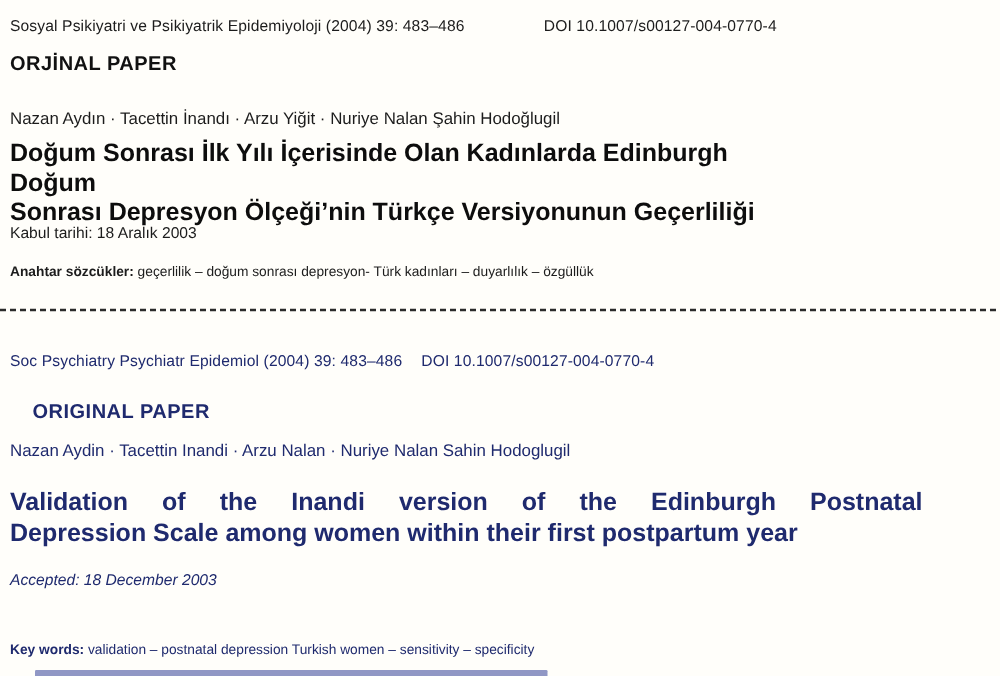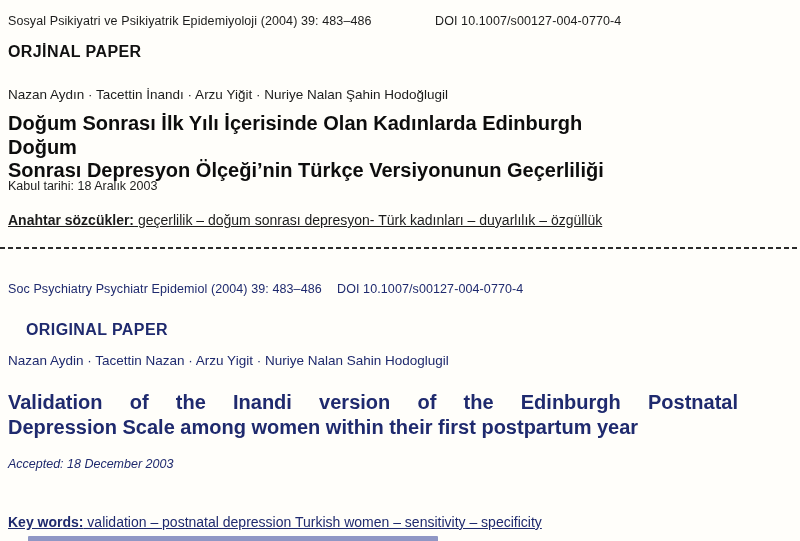--- a/index.html
+++ b/index.html
@@ -56,23 +56,22 @@
 
   .accepted-line {
     left: 8px;
     font-size: 12.5px;
     white-space: nowrap;
   }
   #tr-accepted { top: 179px; color: #1c1c1c; }
 
   .keywords-line {
     left: 8px;
-    font-size: 14px;
+    font-size: 11px;
     white-space: nowrap;
-    text-decoration: underline;
   }
   #tr-keywords { top: 212px; color: #1c1c1c; }
   .kw-label { font-weight: bold; }
 
   
   #divider {
     top: 247px;
     left: 0;
     width: 800px;
     height: 2px;
@@ -136,21 +135,21 @@
 
   <div class="abs" id="divider"></div>
 
   <div class="abs journal-line navy" id="en-journal">
     <span>Soc Psychiatry Psychiatr Epidemiol (2004) 39: 483–486</span>
     <span id="en-doi">DOI 10.1007/s00127-004-0770-4</span>
   </div>
 
   <div class="abs section-heading navy" id="en-heading">ORIGINAL PAPER</div>
 
-  <div class="abs authors navy" id="en-authors">Nazan Aydin · Tacettin Nazan · Arzu Yigit · Nuriye Nalan Sahin Hodoglugil</div>
+  <div class="abs authors navy" id="en-authors">Nazan Aydin · Tacettin Inandi · Arzu Nalan · Nuriye Nalan Sahin Hodoglugil</div>
 
   <div class="abs paper-title navy" id="en-title">
     <div class="justified-line">Validation of the Inandi version of the Edinburgh Postnatal</div>
     <div>Depression Scale among women within their first postpartum year</div>
   </div>
 
   <div class="abs accepted-line navy" id="en-accepted">Accepted: 18 December 2003</div>
 
   <div class="abs keywords-line navy" id="en-keywords">
     <span class="kw-label">Key words:</span><span> validation – postnatal depression Turkish women – sensitivity – specificity</span>

